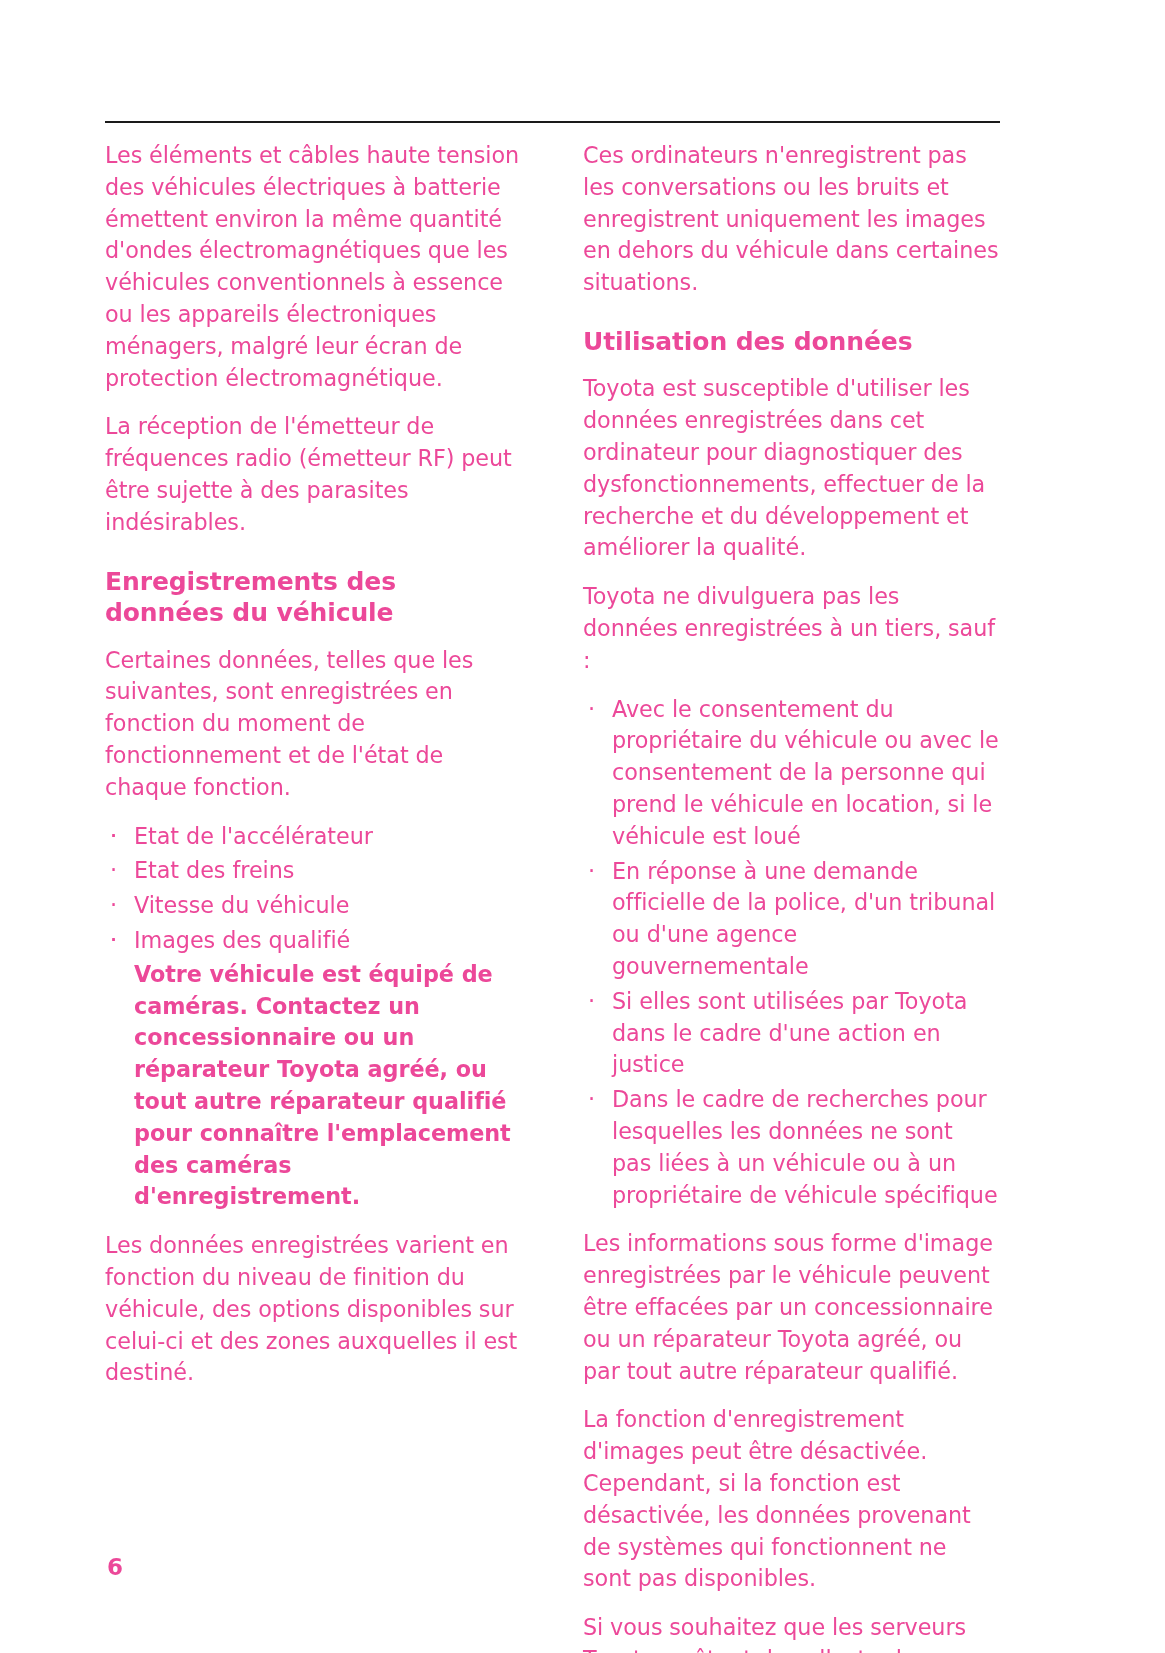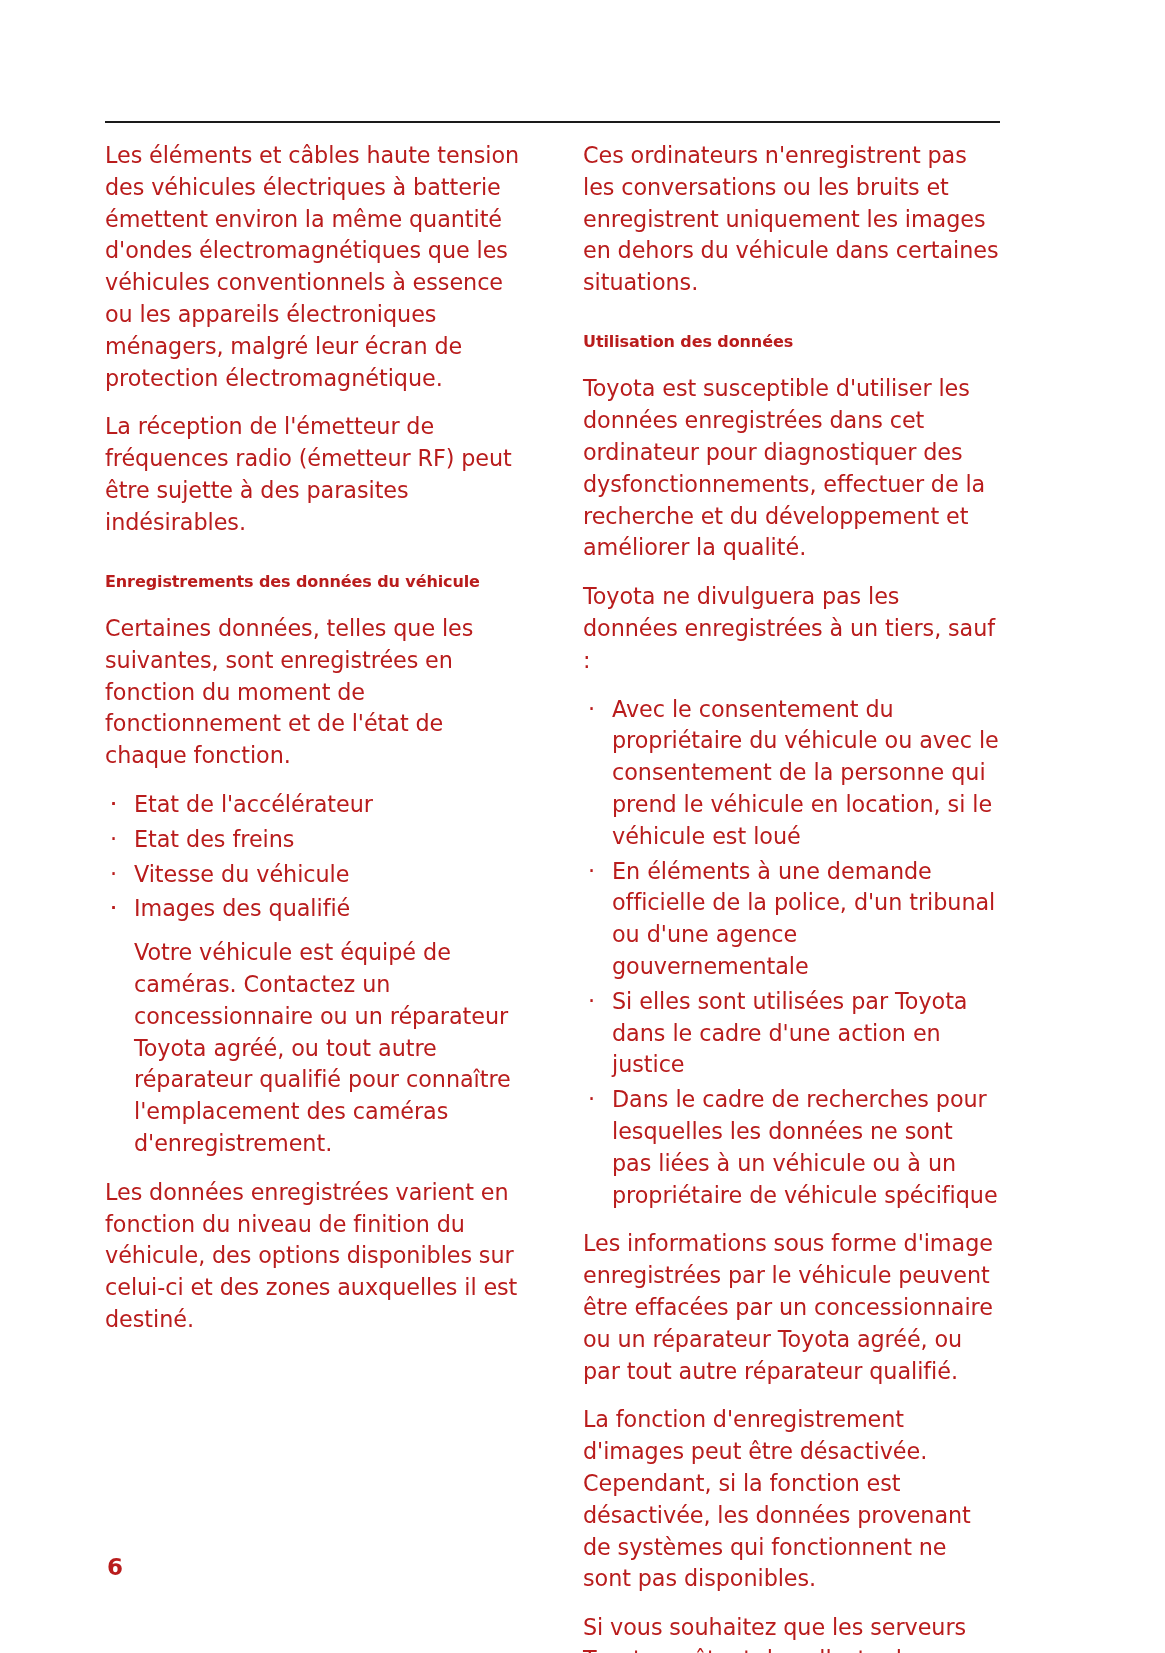--- a/index.html
+++ b/index.html
@@ -9,21 +9,21 @@
     background: #ffffff;
   }
   .page {
     position: relative;
     width: 1165px;
     height: 1653px;
     background: #ffffff;
     margin: 0 auto;
     box-sizing: border-box;
     font-family: "DejaVu Sans", "Liberation Sans", sans-serif;
-    color: #b91c1c;
+    color: #ec4899;
     overflow: hidden;
   }
 
   .header-rule {
     position: absolute;
     left: 105px;
     top: 121px;
     width: 895px;
     height: 0;
     border-top: 2.4px solid #1a1a1a;
@@ -47,21 +47,21 @@
   
   .para {
     font-size: 22.3px;
     line-height: 31.8px;
     letter-spacing: -0.05px;
     margin: 0 0 17px 0;
     word-spacing: -0.2px;
   }
 
   .heading {
-    font-size: 16px;
+    font-size: 25px;
     line-height: 31.5px;
     font-weight: bold;
     margin: 27px 0 16px 0;
     letter-spacing: -0.1px;
   }
 
   ul.bullets {
     list-style: none;
     margin: 0 0 17px 0;
     padding: 0;
@@ -76,21 +76,22 @@
   }
   ul.bullets > li .bullet-dot {
     position: absolute;
     left: 5px;
     top: 0;
     font-size: 22.3px;
     line-height: 31.8px;
   }
   ul.bullets > li .sub-para {
     display: block;
-    margin-top: 12px;
+    margin-top: 2px;
+    font-weight: bold;
   }
 
   .page-number {
     position: absolute;
     left: 107px;
     top: 1556px;
     font-size: 23px;
     font-weight: bold;
     line-height: 1;
   }
@@ -156,21 +157,21 @@
 
       <p class="para">Toyota ne divulguera pas les données enregistrées à un tiers, sauf :</p>
 
       <ul class="bullets">
         <li>
           <span class="bullet-dot">·</span>
           <span>Avec le consentement du propriétaire du véhicule ou avec le consentement de la personne qui prend le véhicule en location, si le véhicule est loué</span>
         </li>
         <li>
           <span class="bullet-dot">·</span>
-          <span>En éléments à une demande officielle de la police, d'un tribunal ou d'une agence gouvernementale</span>
+          <span>En réponse à une demande officielle de la police, d'un tribunal ou d'une agence gouvernementale</span>
         </li>
         <li>
           <span class="bullet-dot">·</span>
           <span>Si elles sont utilisées par Toyota dans le cadre d'une action en justice</span>
         </li>
         <li>
           <span class="bullet-dot">·</span>
           <span>Dans le cadre de recherches pour lesquelles les données ne sont pas liées à un véhicule ou à un propriétaire de véhicule spécifique</span>
         </li>
       </ul>

